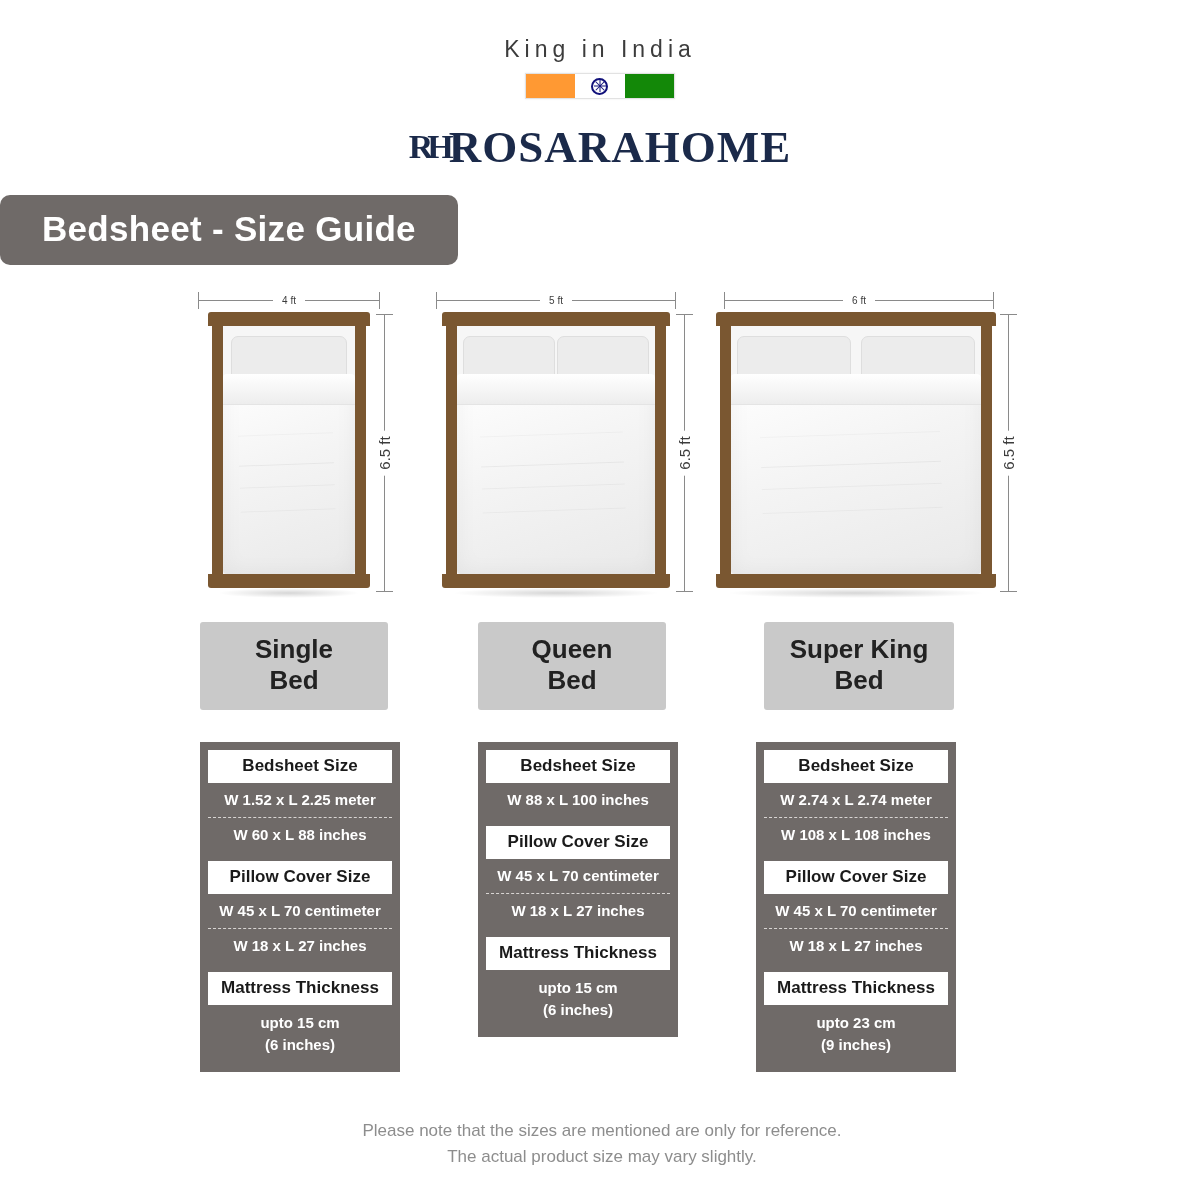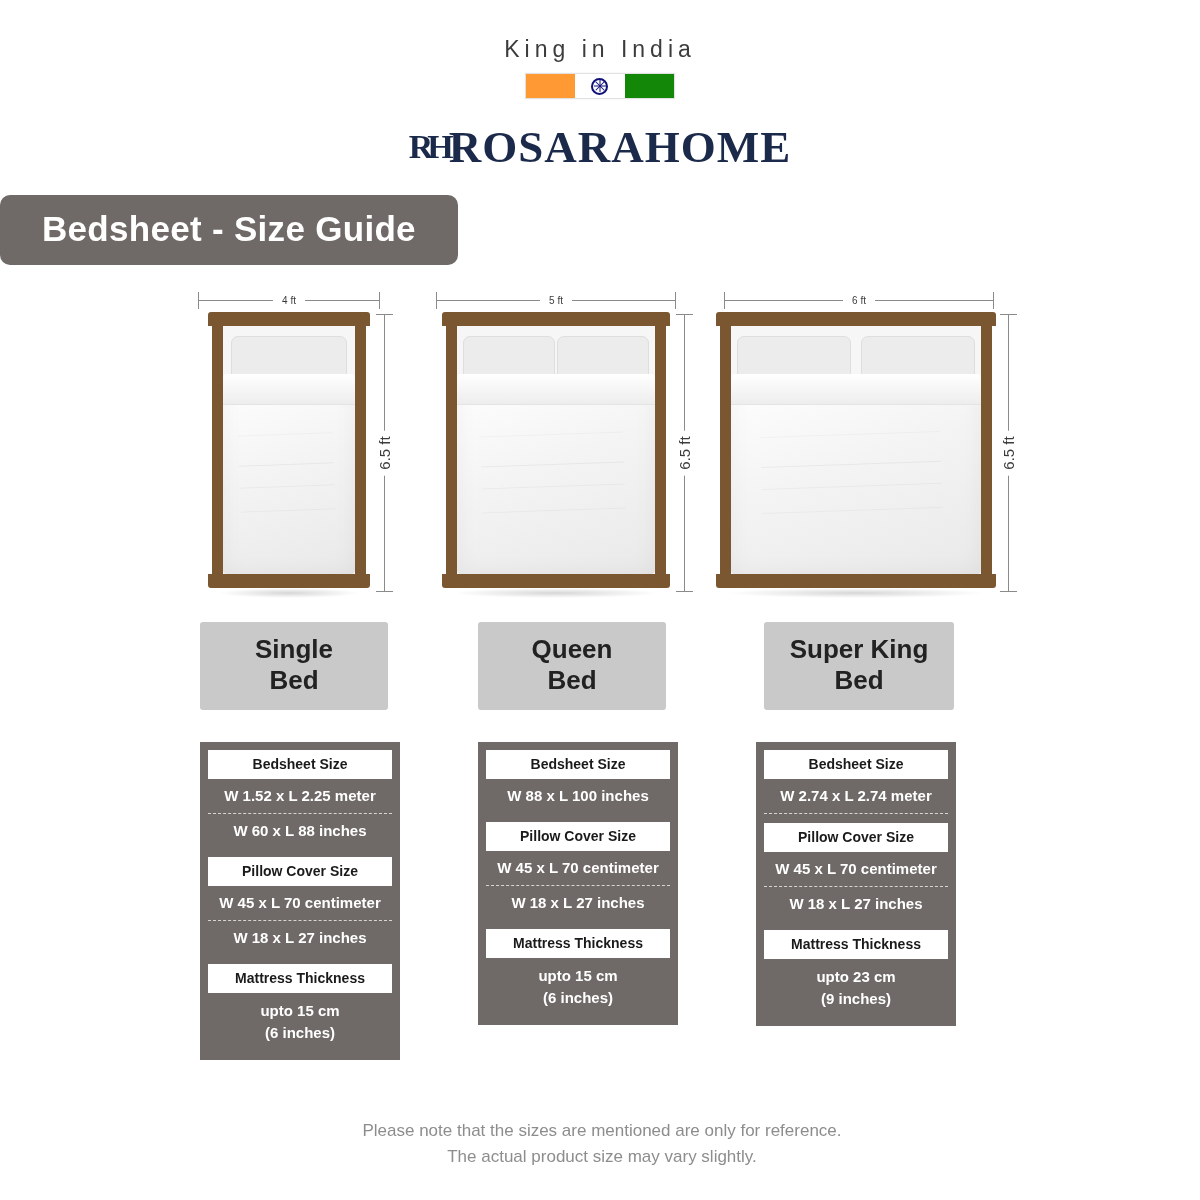--- a/index.html
+++ b/index.html
@@ -148,21 +148,21 @@
     font-size: 26px; font-weight: 700; text-align: center; line-height: 31px;
     padding: 12px 6px 14px; border-radius: 3px;
   }
 
   
   .specs { position: absolute; top: 742px; left: 0; width: 1200px; }
   .spec-card {
     position: absolute; top: 0; background: #6f6a68; padding: 8px 8px 10px;
   }
   .spec-head {
-    background: #ffffff; color: #1a1a1a; font-size: 14px; font-weight: 700;
+    background: #ffffff; color: #1a1a1a; font-size: 17px; font-weight: 700;
     text-align: center; padding: 6px 2px 7px;
   }
   .spec-val {
     color: #ffffff; font-size: 15px; font-weight: 700; text-align: center;
     padding: 8px 2px 9px;
   }
   .spec-val.dashed { border-bottom: 1px dashed #d8d5d3; }
   .spec-val.two { line-height: 22px; padding: 7px 2px 6px; }
   .spec-gap { height: 9px; }
 
@@ -323,20 +323,21 @@
       <div class="spec-val">W 18 x L 27 inches</div>
       <div class="spec-gap"></div>
       <div class="spec-head">Mattress Thickness</div>
       <div class="spec-val two" style="white-space:pre-line;">upto 15 cm
 (6 inches)</div>
     </div>
 
     <div class="spec-card" style="left:756px; width:200px;">
       <div class="spec-head">Bedsheet Size</div>
       <div class="spec-val dashed">W 2.74 x L 2.74 meter</div>
+      <div class="spec-val">W 108 x L 108 inches</div>
       <div class="spec-gap"></div>
       <div class="spec-head">Pillow Cover Size</div>
       <div class="spec-val dashed">W 45 x L 70 centimeter</div>
       <div class="spec-val">W 18 x L 27 inches</div>
       <div class="spec-gap"></div>
       <div class="spec-head">Mattress Thickness</div>
       <div class="spec-val two" style="white-space:pre-line;">upto 23 cm
 (9 inches)</div>
     </div>
   </div>

